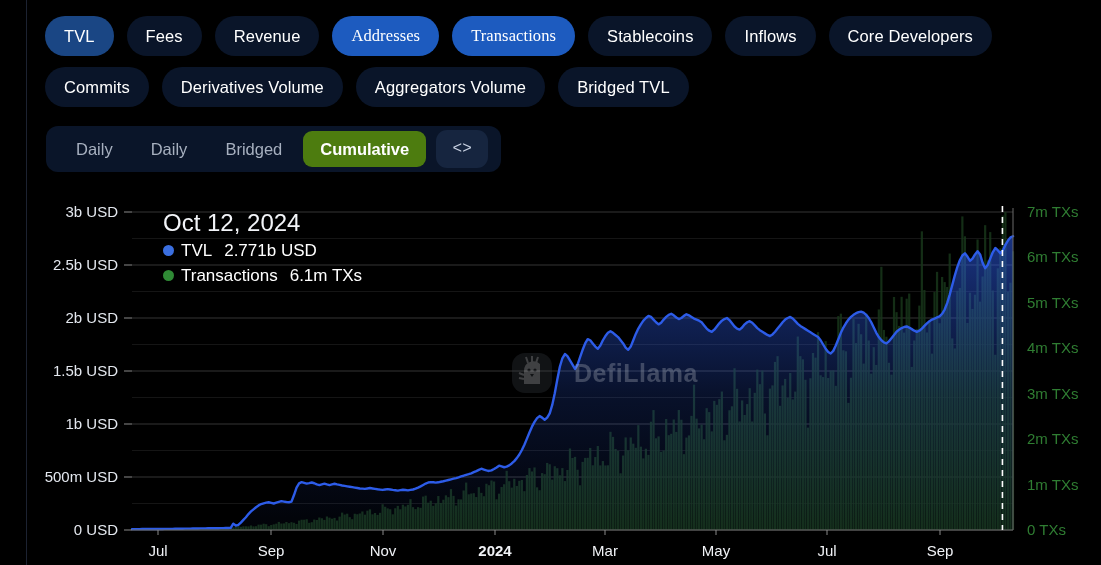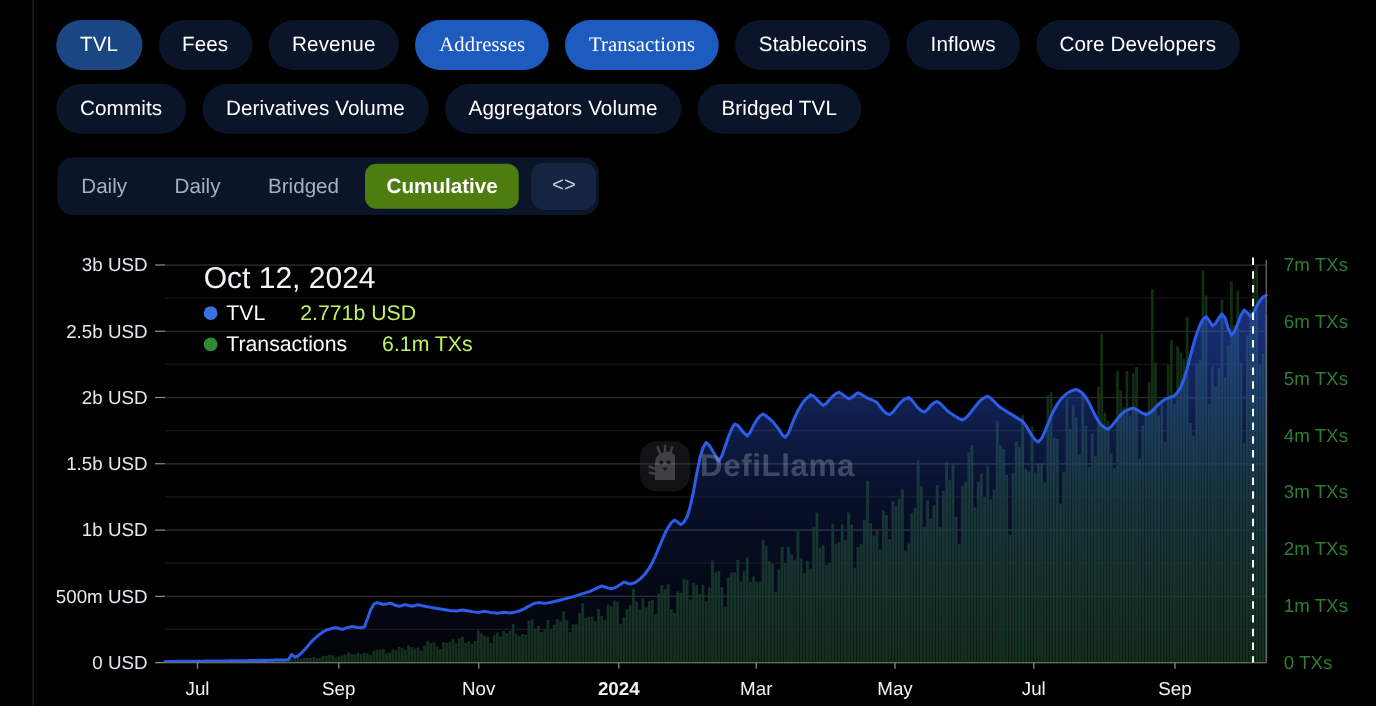--- a/index.html
+++ b/index.html
@@ -42,21 +42,21 @@
   .pill.active-strong { background: #1d5bbf; font-family: Liberation Serif, serif; }
   .pill.active-soft   { background: #1a4684; }
 
   
   .interval-bar {
     position: absolute; left: 46px; top: 126px;
     height: 46px;
     background: #0a1529;
     border-radius: 12px;
     display: flex; align-items: center;
-    padding: 5px 2px;
+    padding: 5px 13px;
     gap: 4px;
   }
   .iv {
     height: 36px; padding: 0 17px;
     display: flex; align-items: center; justify-content: center;
     border-radius: 9px;
     font-size: 16.5px; color: #a7b0bf;
     cursor: pointer; user-select: none;
     white-space: nowrap;
   }
@@ -97,26 +97,26 @@
     position: absolute; left: 163px; top: 210px;
     color: #ffffff;
     font-size: 17px;
     line-height: 25px;
     pointer-events: none;
   }
   .tt-date { font-size: 24px; color: #f2f4f8; margin-bottom: 3px; }
   .tt-row { display: flex; align-items: center; gap: 7px; }
   .tt-dot { width: 11px; height: 11px; border-radius: 50%; display: inline-block; flex: none; }
   .tt-name { color: #ffffff; }
-  .tt-val { color: #bef264; margin-left: 21px; }
+  .tt-val { color: #ffffff; margin-left: 5px; }
 
   
   .watermark {
     position: absolute; left: 510px; top: 351px;
-    display: flex; align-items: center; gap: 6px;
+    display: flex; align-items: center; gap: 20px;
     opacity: .30;
     pointer-events: none;
   }
   .wm-text {
     color: #b9bec7; font-size: 25px; font-weight: bold; letter-spacing: .5px;
   }
 </style>
 </head>
 <body>
 

